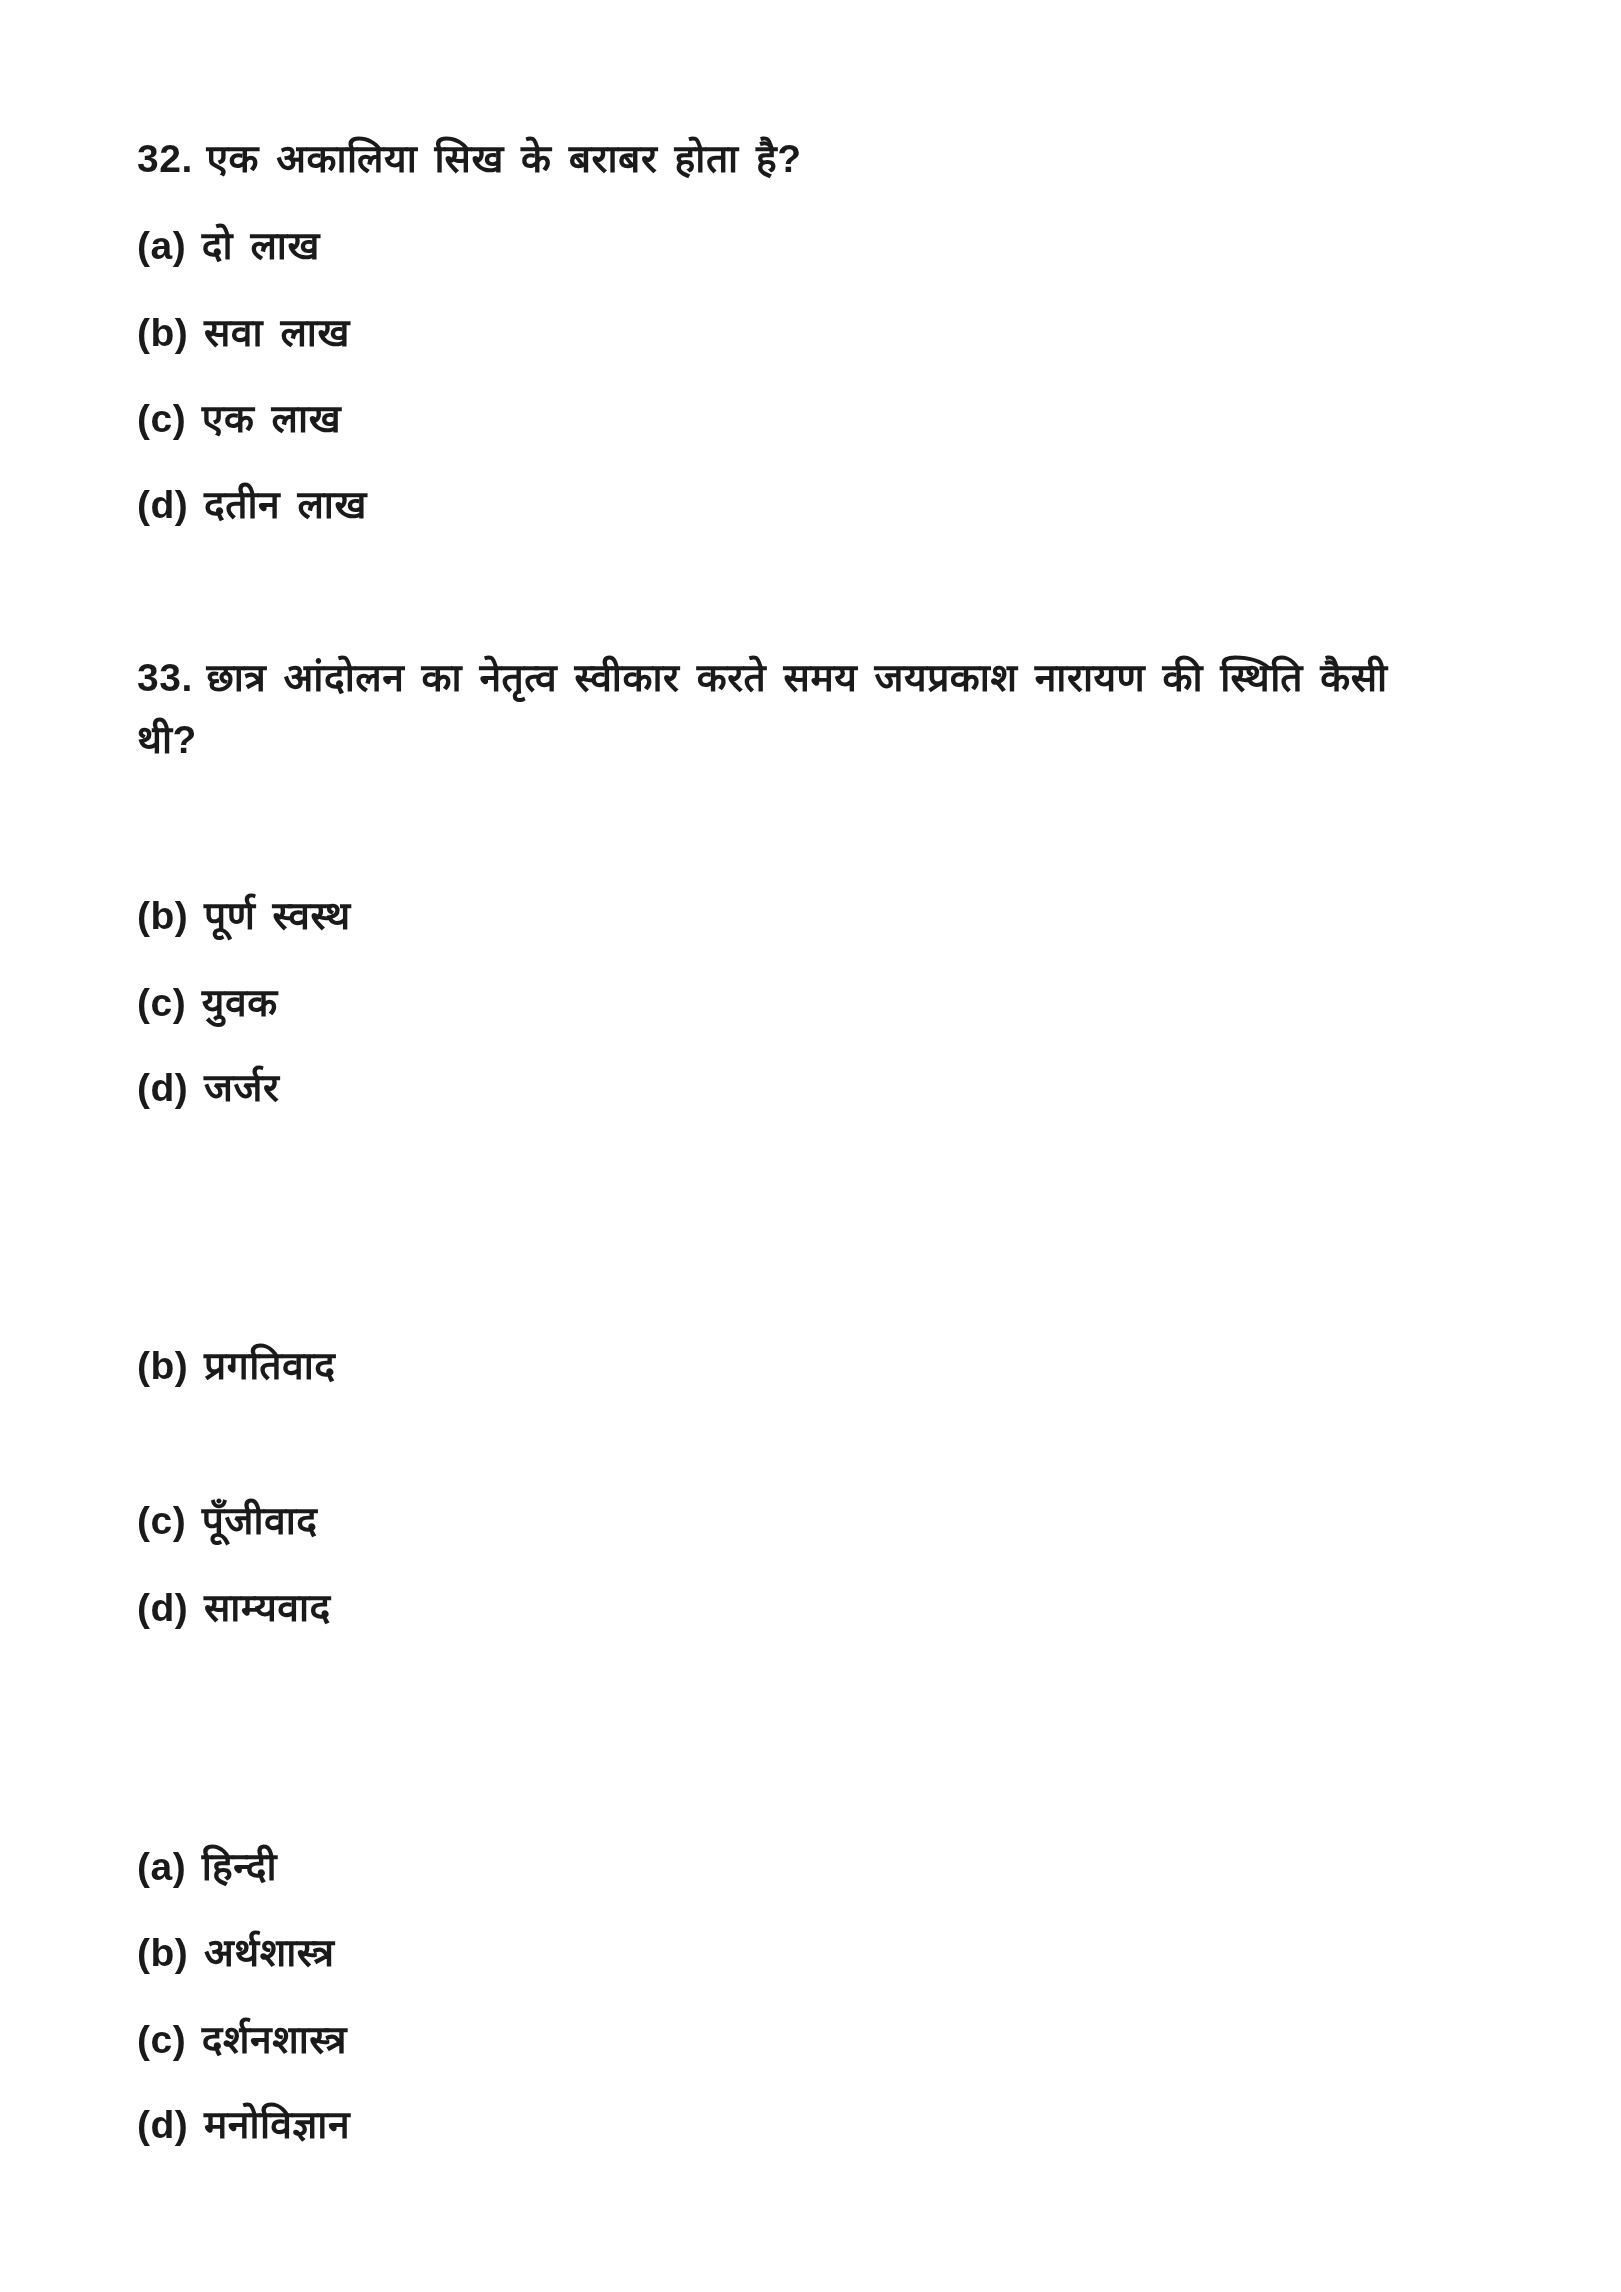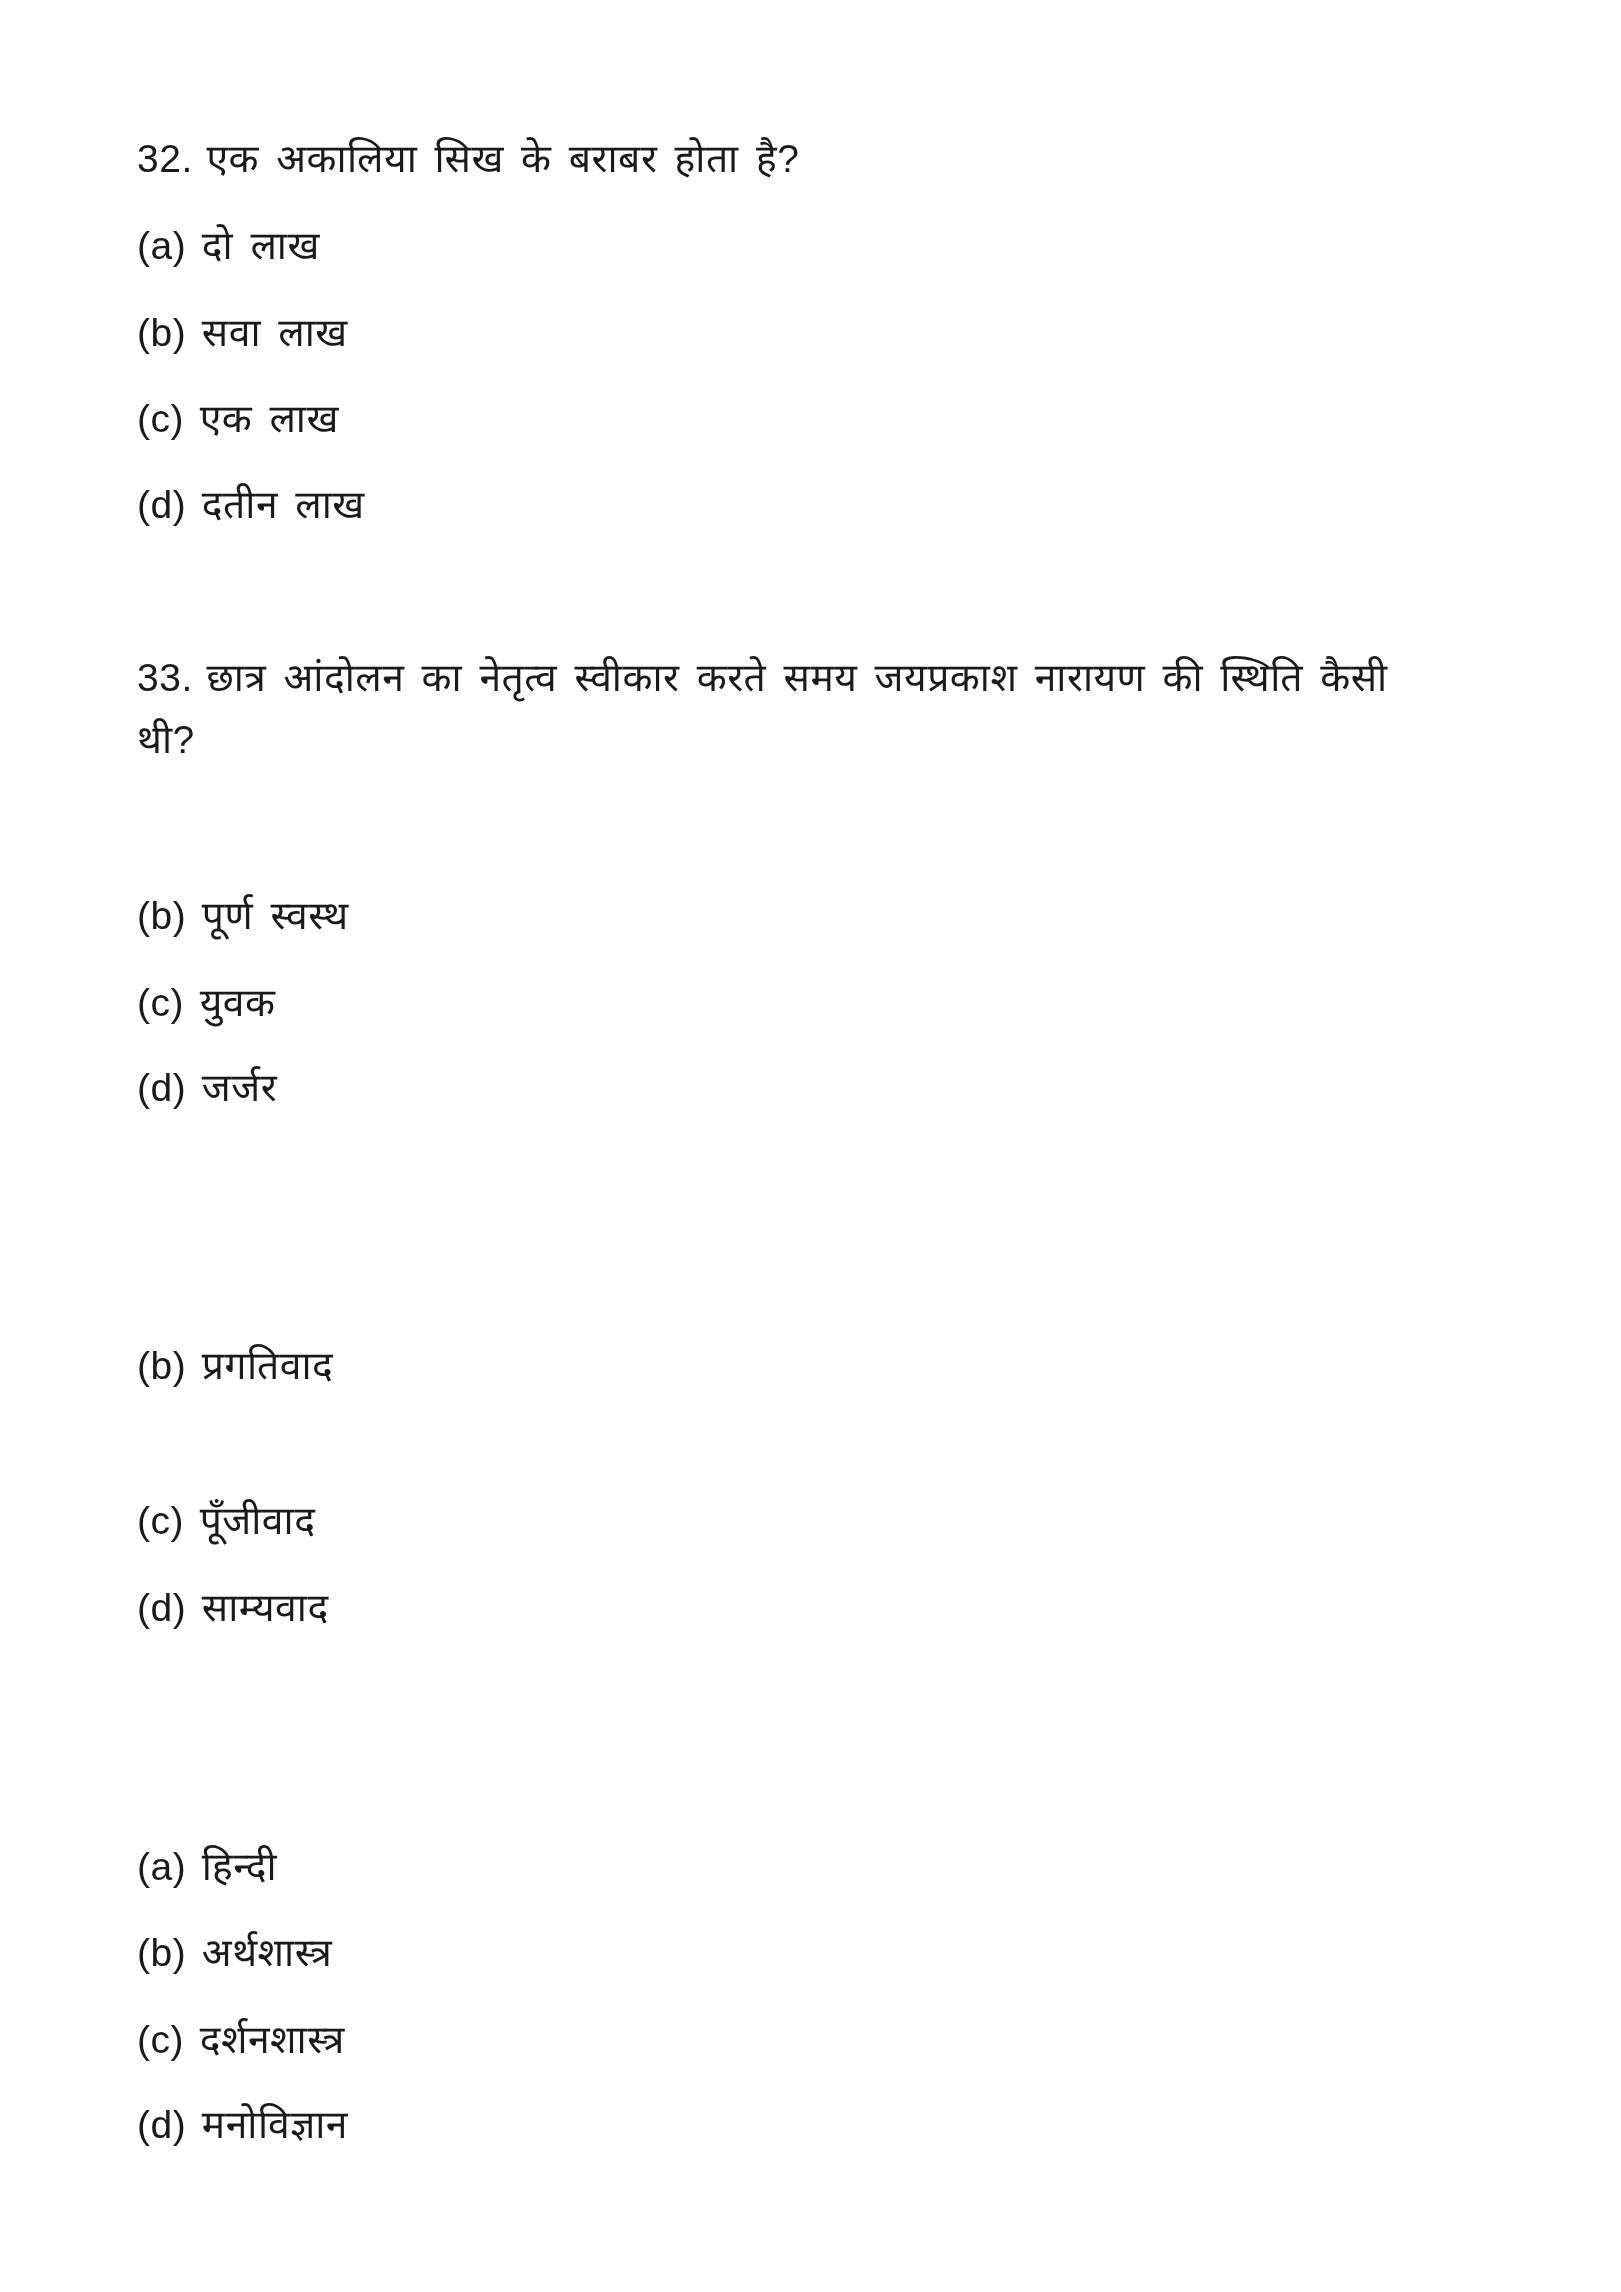--- a/index.html
+++ b/index.html
@@ -13,20 +13,21 @@
       position: relative;
       overflow: hidden;
       font-family: "Liberation Sans", "DejaVu Sans", sans-serif;
       color: #1a1a1a;
     }
     .page {
       position: absolute;
       left: 0; top: 0;
       width: 1621px;
       height: 2293px;
+      font-weight: bold;
     }
     .line {
       position: absolute;
       left: 137px;
       font-size: 39px;
       line-height: 51px;
       white-space: nowrap;
       letter-spacing: 0.5px;
     }
     .q-num { margin-right: 13.7px; }

